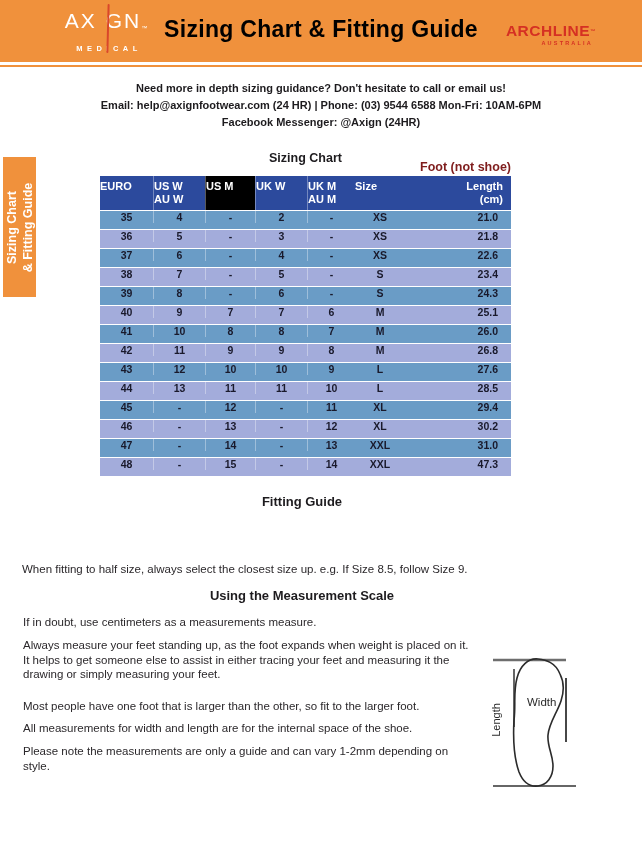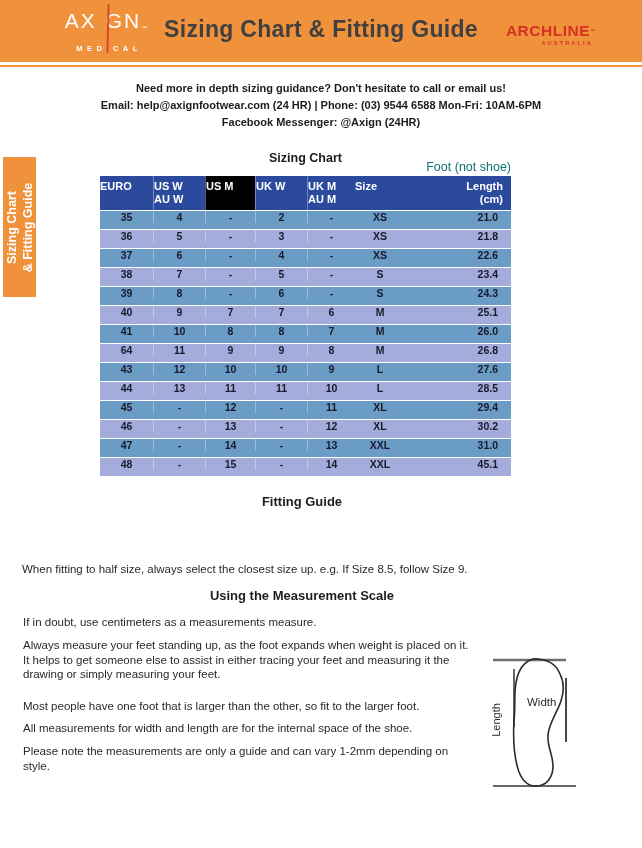--- a/index.html
+++ b/index.html
@@ -9,34 +9,34 @@
   }
   
   .header{position:absolute;left:0;top:0;width:642px;height:62px;background:#F0913C;}
   .header-rule{position:absolute;left:0;top:65px;width:642px;height:2px;background:#F0913C;}
   .axign-logo{position:absolute;left:57px;top:10px;width:100px;text-align:center;}
   .axign-name{display:flex;justify-content:center;align-items:flex-end;color:#fff;font-size:21px;line-height:22px;letter-spacing:2px;font-weight:400;}
   .axign-gap{display:inline-block;width:9px;}
   .axign-tm{font-size:6px;line-height:8px;margin-top:1px;color:#fff;}
   .axign-sub{margin-top:12px;color:#fff;font-size:7.5px;letter-spacing:4.5px;padding-left:4px;font-weight:bold;}
   .axign-spine{position:absolute;left:50px;top:-6px;width:2px;height:49px;background:#D9472B;border-radius:2px;transform:rotate(1.5deg);}
-  .header-title{position:absolute;left:0;right:0;top:16px;text-align:center;color:#404040;font-size:23px;font-weight:bold;letter-spacing:0.3px;}
+  .header-title{position:absolute;left:0;right:0;top:16px;text-align:center;color:#000000;font-size:23px;font-weight:bold;letter-spacing:0.3px;}
   .arch-logo{position:absolute;left:500px;top:23px;width:96px;text-align:right;color:#D53023;}
   .arch-name{font-size:15.5px;font-weight:bold;letter-spacing:0.5px;line-height:16px;}
   .arch-tm{font-size:5.5px;vertical-align:top;}
   .arch-sub{font-size:5.5px;letter-spacing:2.2px;margin-top:1px;padding-right:3px;font-weight:bold;}
   
   .contact{position:absolute;left:0;top:80px;width:642px;text-align:center;font-size:11px;font-weight:bold;color:#1d1b1e;line-height:17px;}
   
   .side-tab{position:absolute;left:3px;top:157px;width:33px;height:140px;background:#F0913C;}
   .side-tab-inner{position:absolute;width:140px;height:33px;left:-53.5px;top:53.5px;transform:rotate(-90deg);
     text-align:center;color:#fff;font-size:12.5px;font-weight:bold;line-height:16px;}
   
   .chart-title{position:absolute;left:100px;top:151px;width:411px;text-align:center;font-size:12.5px;font-weight:bold;color:#1d1b1e;}
-  .chart-note{position:absolute;left:350px;top:160px;width:161px;text-align:right;font-size:12.5px;font-weight:normal;color:#0f766e;}
+  .chart-note{position:absolute;left:350px;top:160px;width:161px;text-align:right;font-size:12.5px;font-weight:bold;color:#7f1d1d;}
   
   .size-table{position:absolute;left:100px;top:176px;width:411px;}
   .t-head{display:flex;height:34px;background:#2C4A9D;color:#fff;}
   .hcell{box-sizing:border-box;padding-top:4px;font-size:11px;font-weight:bold;line-height:13px;text-align:left;}
   .hcell.c2{background:#000000;}
   .t-row{display:flex;height:18px;border-top:1px solid #fff;align-items:flex-start;}
   .t-row:nth-child(odd){background:#6A9CC6;}
   .t-row:nth-child(even){background:#A3ACDB;}
   .cell{box-sizing:border-box;font-size:10.5px;font-weight:bold;color:#19192b;text-align:center;}
   .c0{width:53px;} .c1{width:52px;} .c2{width:50px;} .c3{width:52px;} .c4{width:48px;} .c5{width:50px;}
@@ -175,21 +175,21 @@
         <div class="t-row">
           <div class="cell c0">41</div>
           <div class="cell c1">10</div>
           <div class="cell c2">8</div>
           <div class="cell c3">8</div>
           <div class="cell c4">7</div>
           <div class="cell c5">M</div>
           <div class="cell c6">26.0</div>
         </div>
         <div class="t-row">
-          <div class="cell c0">64</div>
+          <div class="cell c0">42</div>
           <div class="cell c1">11</div>
           <div class="cell c2">9</div>
           <div class="cell c3">9</div>
           <div class="cell c4">8</div>
           <div class="cell c5">M</div>
           <div class="cell c6">26.8</div>
         </div>
         <div class="t-row">
           <div class="cell c0">43</div>
           <div class="cell c1">12</div>
@@ -235,21 +235,21 @@
           <div class="cell c5">XXL</div>
           <div class="cell c6">31.0</div>
         </div>
         <div class="t-row">
           <div class="cell c0">48</div>
           <div class="cell c1">-</div>
           <div class="cell c2">15</div>
           <div class="cell c3">-</div>
           <div class="cell c4">14</div>
           <div class="cell c5">XXL</div>
-          <div class="cell c6">45.1</div>
+          <div class="cell c6">47.3</div>
         </div>
       </div>
   </div>
 
   <div class="section-heading" style="top:494px;">Fitting Guide</div>
   <div class="para" style="left:22px;top:562px;width:600px;">When fitting to half size, always select the closest size up. e.g. If Size 8.5, follow Size 9.</div>
 
   <div class="section-heading" style="top:588px;">Using the Measurement Scale</div>
   <div class="para" style="left:23px;top:615px;width:460px;">If in doubt, use centimeters as a measurements measure.</div>
   <div class="para" style="left:23px;top:638px;width:452px;">Always measure your feet standing up, as the foot expands when weight is placed on it. It helps to get someone else to assist in either tracing your feet and measuring it the drawing or simply measuring your feet.</div>

